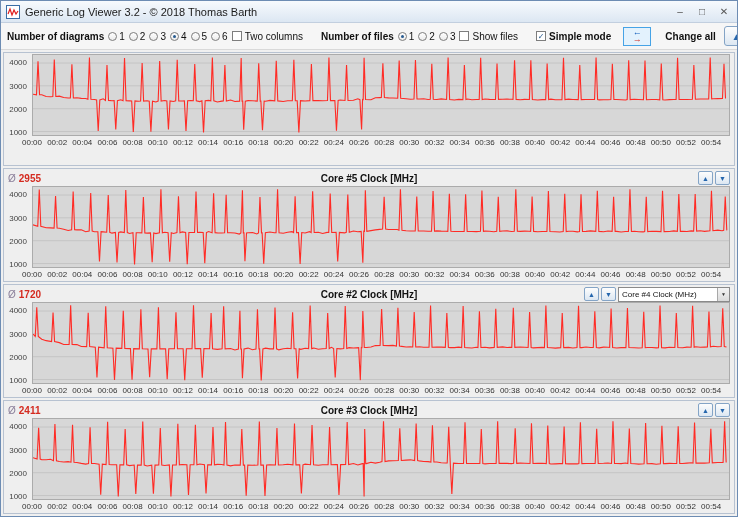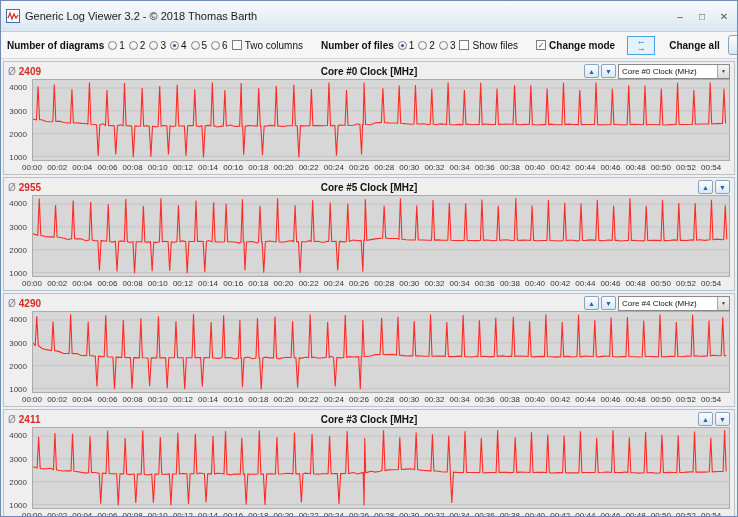--- a/index.html
+++ b/index.html
@@ -1,20 +1,20 @@
 <!DOCTYPE html>
 <html><head>
 <meta charset="utf-8">
 <style>
   * { margin:0; padding:0; box-sizing:border-box; }
   body { font-family:"Liberation Sans", sans-serif; background:#888; }
   .window { width:738px; height:517px; border:1px solid #6d8cb3; background:#f0f0f0; position:relative; overflow:hidden; }
 
   
-  .titlebar { height:31px; background:linear-gradient(#f7fafd,#dce7f3); border-bottom:1px solid #c2cfdf; display:flex; align-items:center; padding:0 5px; font-size:11px; color:#1a1a1a; }
+  .titlebar { height:22px; background:linear-gradient(#f7fafd,#dce7f3); border-bottom:1px solid #c2cfdf; display:flex; align-items:center; padding:0 5px; font-size:11px; color:#1a1a1a; }
   .app-icon { width:14px; height:14px; margin-right:5px; display:inline-block; }
   .win-controls { margin-left:auto; display:flex; gap:6px; color:#555; font-size:10px; }
   .wbtn { width:16px; text-align:center; cursor:default; }
 
   
   .toolbar { height:27px; background:#f6f6f6; border-bottom:1px solid #d9d9d9; display:flex; align-items:center; padding:4px 6px; font-size:10px; color:#111; white-space:nowrap; }
   .tb-label { font-weight:bold; margin-right:4px; }
   .group { display:flex; align-items:center; margin-right:14px; }
   .opt { display:flex; align-items:center; margin-right:4px; }
   .radio { width:9px; height:9px; border:1px solid #7d7d7d; border-radius:50%; background:linear-gradient(#fff,#ececec); display:inline-block; position:relative; margin-right:2px; flex:none; }
@@ -116,56 +116,40 @@
         </span>
       <span class="opt">
           <span class="check"></span>
           <span>Show files</span>
         </span>
     </div>
 
     <div class="group">
       <span class="opt">
           <span class="check">✓</span>
-          <span class="tb-label">Change mode</span>
+          <span class="tb-label">Simple mode</span>
         </span>
       <span class="simple-icon-box">
         <span class="swap-l">←</span>
         <span class="swap-r">→</span>
       </span>
     </div>
 
     <div class="changeall">
       <span class="tb-label">Change all</span>
       <span class="big-btn">
           <span>▲</span>
         </span>
 
     </div>
   </div>
 
   <div class="charts">
 
     <div class="panel">
-      <div class="panel-header">
-        <span><span class="avg-sym">Ø</span><span class="avg-val">2409</span></span>
-        <span class="panel-title">Core #0 Clock [MHz]</span>
-        <span class="panel-controls">
-          <span class="mini-btn">
-              <span>▲</span>
-            </span>
-          <span class="mini-btn">
-              <span>▼</span>
-            </span>
-          <span class="combo">
-              <span class="combo-text">Core #0 Clock (MHz)</span>
-              <span class="combo-arrow">▼</span>
-            </span>
-        </span>
-      </div>
       <div class="plot-row">
         <div class="ylabels">
             <span class="ylab" style="top: calc(10% - 4px);">4000</span>
             <span class="ylab" style="top: calc(38.5714% - 4px);">3000</span>
             <span class="ylab" style="top: calc(67.1429% - 4px);">2000</span>
             <span class="ylab" style="top: calc(95.7143% - 4px);">1000</span>
           </div>
         <div class="plot">
             <svg viewBox="0 0 1000 300" preserveAspectRatio="none">
               <line x1="0" y1="30" x2="1000" y2="30" stroke="#c4c4c4" stroke-width="1" vector-effect="non-scaling-stroke"></line>
@@ -265,21 +249,22 @@
           <span class="xlab" style="left: 82.8829%;">00:46</span>
           <span class="xlab" style="left: 86.4865%;">00:48</span>
           <span class="xlab" style="left: 90.0901%;">00:50</span>
           <span class="xlab" style="left: 93.6937%;">00:52</span>
           <span class="xlab" style="left: 97.2973%;">00:54</span>
         </div>
     </div>
 
     <div class="panel">
       <div class="panel-header">
-        <span><span class="avg-sym">Ø</span><span class="avg-val">4290</span></span>
+        <span><span class="avg-sym">Ø</span><span class="avg-val">1720</span></span>
+        <span class="panel-title">Core #2 Clock [MHz]</span>
         <span class="panel-controls">
           <span class="mini-btn">
               <span>▲</span>
             </span>
           <span class="mini-btn">
               <span>▼</span>
             </span>
           <span class="combo">
               <span class="combo-text">Core #4 Clock (MHz)</span>
               <span class="combo-arrow">▼</span>

